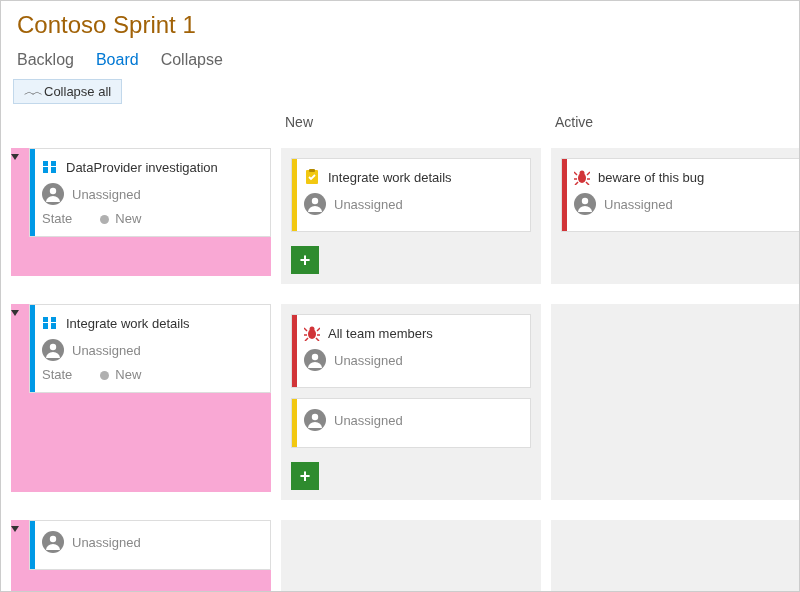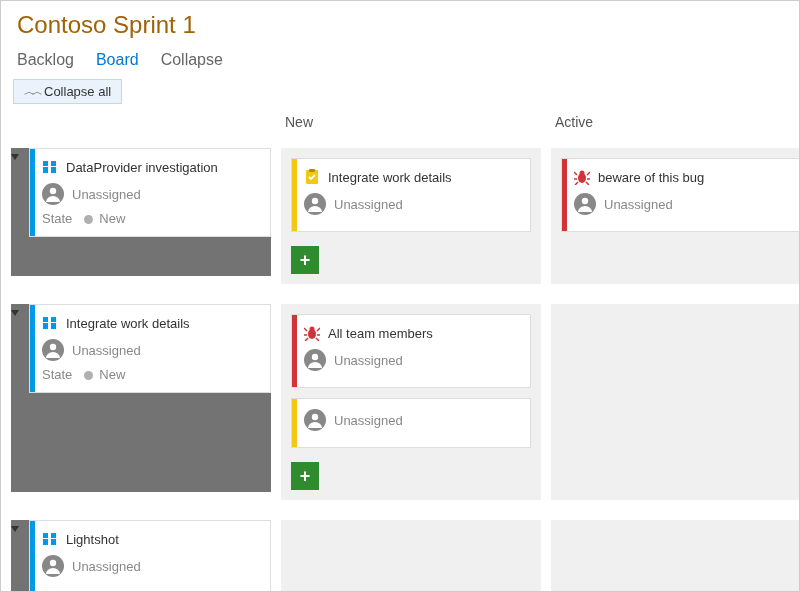--- a/index.html
+++ b/index.html
@@ -6,33 +6,33 @@
   body { font-family: "Segoe UI", Arial, sans-serif; font-size: 13px; color: #333; background: #fff; width: 800px; height: 592px; overflow: hidden; border: 1px solid #ccc; }
   .page-title { font-size: 24px; font-weight: 300; color: #a16207; padding: 10px 16px 6px; }
   .tabs { display: flex; gap: 22px; padding: 6px 16px 10px; color: #666; font-size: 16px; }
   .tab { cursor: pointer; }
   .tab.active { color: #0078d4; text-align: center; }
   .toolbar { padding: 0 12px 10px; }
   .collapse-btn { display: inline-flex; align-items: center; gap: 4px; border: 1px solid #c2d8eb; background: #eaf3fb; padding: 4px 10px; font-size: 13px; color: #333; cursor: pointer; }
   .board { display: grid; grid-template-columns: 260px 260px 260px; gap: 10px; padding: 0 10px; }
   .col-header { font-size: 14px; color: #555; padding: 0 0 8px 4px; }
   .lane { background: #f0f0f0; margin-bottom: 10px; padding: 10px; min-height: 80px; }
-  .left-lane { background: #737373; position: relative; padding: 0 0 10px 18px; margin-bottom: 18px; }
+  .left-lane { background: #f9a8d4; position: relative; padding: 0 0 10px 18px; margin-bottom: 18px; }
   .expander { position: absolute; left: 0; top: 6px; width: 0; height: 0; border-top: 6px solid #333; border-left: 4px solid transparent; border-right: 4px solid transparent; cursor: pointer; }
   .card { background: #fff; border: 1px solid #ddd; padding: 10px 10px 10px 12px; position: relative; margin-bottom: 10px; }
   .card:last-child { margin-bottom: 0; }
   .card .stripe { position: absolute; left: 0; top: 0; bottom: 0; width: 5px; }
   .stripe.blue { background: #0099e6; }
   .stripe.yellow { background: #f2c811; }
   .stripe.red { background: #d13438; }
   .card-title-row { display: flex; align-items: center; gap: 8px; margin-bottom: 8px; }
   .card-title { color: #333; font-size: 13px; }
   .assign-row { display: flex; align-items: center; gap: 8px; margin-bottom: 6px; }
   .assign-label { color: #888; font-size: 13px; }
-  .state-row { display: flex; align-items: center; gap: 12px; color: #888; font-size: 13px; margin-top: 4px; }
+  .state-row { display: flex; align-items: center; gap: 28px; color: #888; font-size: 13px; margin-top: 4px; }
   .state-dot { width: 9px; height: 9px; border-radius: 50%; background: #b0b0b0; display: inline-block; margin-right: 6px; vertical-align: middle; }
   .avatar-icon svg { width: 22px; height: 22px; display: block; }
   .type-icon svg { width: 16px; height: 16px; display: block; }
   .chevrons { font-size: 11px; letter-spacing: -3px; color: #555; }
   .add-btn { width: 28px; height: 28px; background: #2e8b2e; color: #fff; display: inline-flex; align-items: center; justify-content: center; font-size: 18px; font-weight: bold; cursor: pointer; margin-top: 4px; }
   .left-headcell { height: 20px; }
 </style>
 </head>
 <body>
 
@@ -178,28 +178,20 @@
           </span>
       <span class="assign-label">Unassigned</span>
     </div>
 
   </div><div class="add-btn">+</div></div>
     <div class="lane"></div>
     <div class="left-lane">
       <div class="expander"></div>
       <div class="card">
     <div class="stripe blue"></div>
-    <div class="card-title-row">
-      <span class="type-icon">
-            <svg viewBox="0 0 16 16">
-              <use href="#ico-pbi"></use>
-            </svg>
-          </span>
-      <span class="card-title">Lightshot</span>
-    </div>
     <div class="assign-row">
       <span class="avatar-icon">
             <svg viewBox="0 0 22 22">
               <use href="#ico-avatar"></use>
             </svg>
           </span>
       <span class="assign-label">Unassigned</span>
     </div>
 
   </div>

